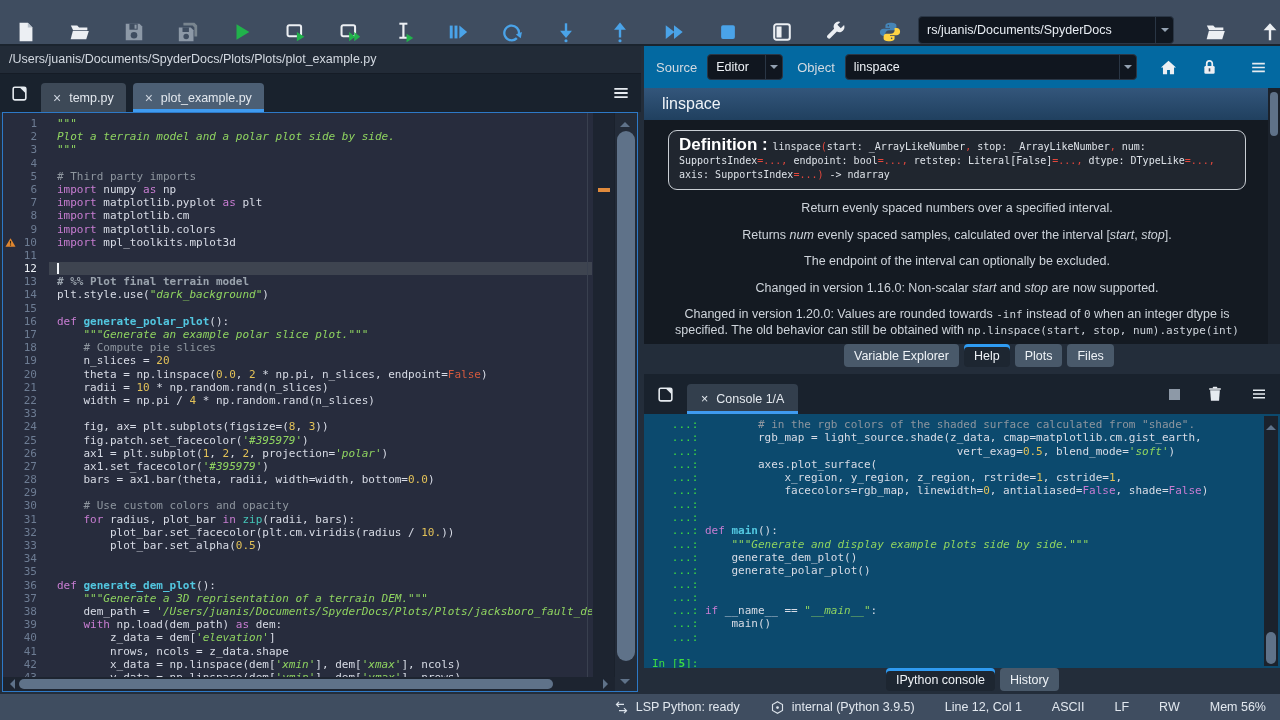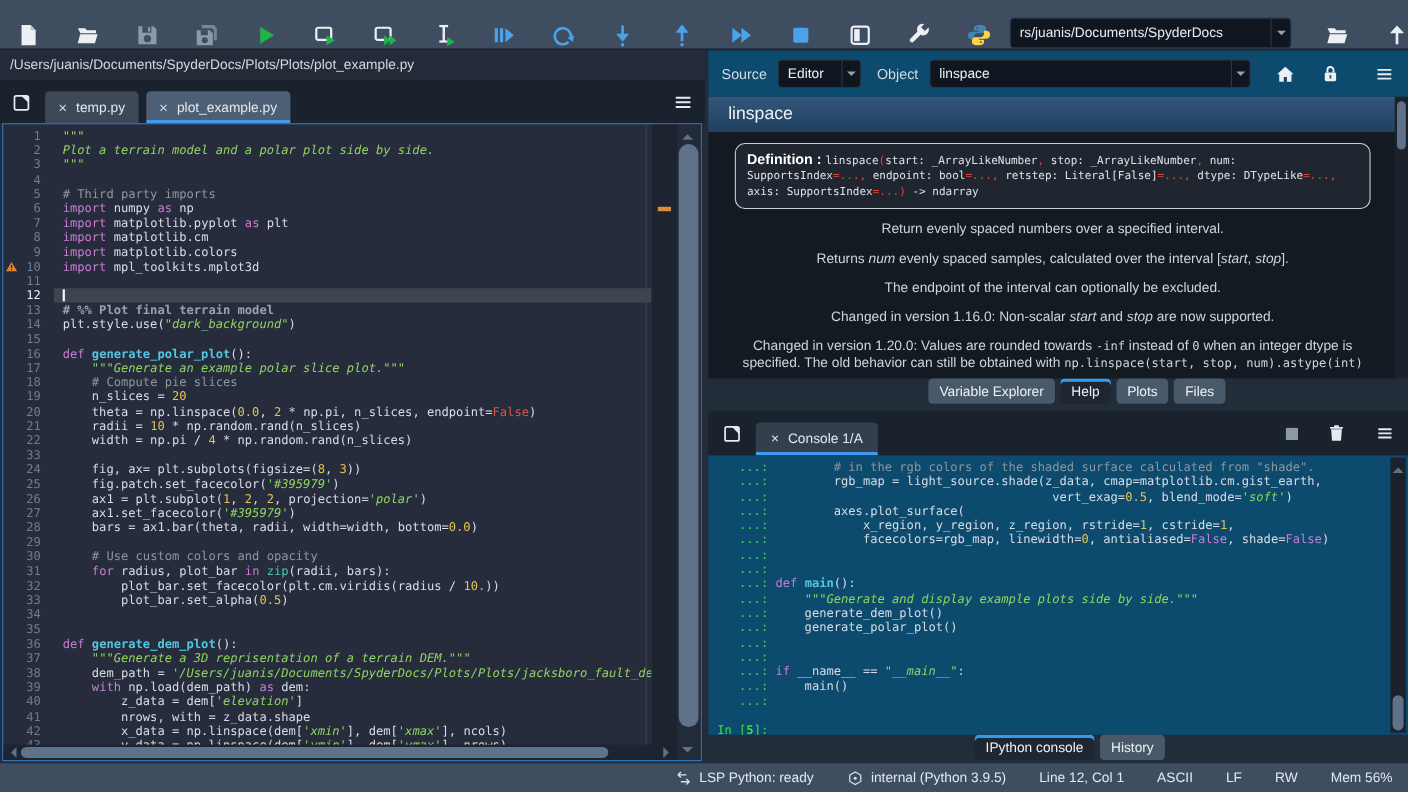--- a/index.html
+++ b/index.html
@@ -51,21 +51,21 @@
   .arr{width:0;height:0;border:5px solid transparent;position:absolute;left:5px;}
   .arr.up{border-bottom-color:#5f7289;top:4px;}
   .arr.dn{border-top-color:#5f7289;bottom:2px;}
   .hscroll{position:absolute;left:0;right:22px;bottom:0;height:14px;background:#1d2430;
     display:flex;align-items:center;z-index:5;}
   .harr{width:0;height:0;border:5px solid transparent;flex:none;}
   .harr.l{border-right-color:#5f7289;margin-left:2px;}
   .harr.r{border-left-color:#5f7289;margin-left:auto;margin-right:2px;}
   .hthumb{margin-left:4px;width:534px;height:10px;background:#5f7289;border-radius:5px;flex:none;}
   
-  .hoptions{position:absolute;left:644px;top:46px;width:636px;height:42px;background:#0c4a6e;
+  .hoptions{position:absolute;left:644px;top:46px;width:636px;height:42px;background:#0369a1;
     display:flex;align-items:center;padding:0 12px;box-sizing:border-box;color:#d4dae1;font-size:13px;}
   .hsel{width:76px;height:26px;margin-left:10px;background:#10161f;border:1px solid #2a3645;
     border-radius:4px;display:flex;align-items:center;box-sizing:border-box;}
   .hsel .val{flex:1;padding-left:8px;color:#eef2f7;font-size:12.5px;}
   .hsel .dd,.hcombo .dd{width:16px;height:100%;border-left:1px solid #2a3645;display:flex;
     align-items:center;justify-content:center;}
   .hcombo{flex:none;width:292px;height:26px;margin-left:10px;background:#10161f;
     border:1px solid #2a3645;border-radius:4px;display:flex;align-items:center;box-sizing:border-box;}
   .hcombo input{flex:1;background:transparent;border:0;outline:none;color:#eef2f7;
     font:12.5px "Liberation Sans",sans-serif;padding:0 8px;min-width:0;}
@@ -116,21 +116,21 @@
   .tk-c{color:#8e969f;}
   .tk-cc{color:#9aa3ad;font-weight:bold;}
   .tk-n{color:#e3c258;}
   .tk-d{color:#52c7e0;font-weight:bold;}
   .tk-b{color:#45c6b8;}
   .tk-f{color:#d3593e;}
   .tk-p{color:#3fdc41;}
   .tk-pb{color:#3fdc41;font-weight:bold;}
   .tk-i{font-style:italic;}
   .tk-m{font-family:"DejaVu Sans Mono",monospace;font-size:11px;}
-  .tk-lab{font-family:"Liberation Sans",sans-serif;font-weight:bold;font-size:13px;color:#ffffff;}
+  .tk-lab{font-family:"Liberation Sans",sans-serif;font-weight:bold;font-size:17px;color:#ffffff;}
   .tk-r{color:#e2473c;}
   .tk-w{color:#dde2e8;}
 </style>
 </head>
 <body>
 
 <div class="toolbar">
   <span id="tb-main" style="display:contents"><span class="tbtn">
         <svg viewBox="0 0 24 24">
           <path fill="#eceff3" d="M5 2h9l5 5v15H5z"></path>
@@ -301,21 +301,21 @@
       <div class="eline"><span class="lnum">31</span><span class="lcode"><span class="tk-t">    </span><span class="tk-kw">for</span><span class="tk-t"> radius, plot_bar </span><span class="tk-kw">in</span><span class="tk-t"> </span><span class="tk-b">zip</span><span class="tk-t">(radii, bars):</span></span></div>
       <div class="eline"><span class="lnum">32</span><span class="lcode"><span class="tk-t">        plot_bar.set_facecolor(plt.cm.viridis(radius / </span><span class="tk-n">10.</span><span class="tk-t">))</span></span></div>
       <div class="eline"><span class="lnum">33</span><span class="lcode"><span class="tk-t">        plot_bar.set_alpha(</span><span class="tk-n">0.5</span><span class="tk-t">)</span></span></div>
       <div class="eline"><span class="lnum">34</span><span class="lcode"></span></div>
       <div class="eline"><span class="lnum">35</span><span class="lcode"></span></div>
       <div class="eline"><span class="lnum">36</span><span class="lcode"><span class="tk-kw">def</span><span class="tk-t"> </span><span class="tk-d">generate_dem_plot</span><span class="tk-t">():</span></span></div>
       <div class="eline"><span class="lnum">37</span><span class="lcode"><span class="tk-t">    </span><span class="tk-s">"""Generate a 3D reprisentation of a terrain DEM."""</span></span></div>
       <div class="eline"><span class="lnum">38</span><span class="lcode"><span class="tk-t">    dem_path = </span><span class="tk-s">'/Users/juanis/Documents/SpyderDocs/Plots/Plots/jacksboro_fault_dem.npz'</span></span></div>
       <div class="eline"><span class="lnum">39</span><span class="lcode"><span class="tk-t">    </span><span class="tk-kw">with</span><span class="tk-t"> np.load(dem_path) </span><span class="tk-kw">as</span><span class="tk-t"> dem:</span></span></div>
       <div class="eline"><span class="lnum">40</span><span class="lcode"><span class="tk-t">        z_data = dem[</span><span class="tk-s">'elevation'</span><span class="tk-t">]</span></span></div>
-      <div class="eline"><span class="lnum">41</span><span class="lcode"><span class="tk-t">        nrows, with = z_data.shape</span></span></div>
+      <div class="eline"><span class="lnum">41</span><span class="lcode"><span class="tk-t">        nrows, ncols = z_data.shape</span></span></div>
       <div class="eline"><span class="lnum">42</span><span class="lcode"><span class="tk-t">        x_data = np.linspace(dem[</span><span class="tk-s">'xmin'</span><span class="tk-t">], dem[</span><span class="tk-s">'xmax'</span><span class="tk-t">], ncols)</span></span></div>
       <div class="eline"><span class="lnum">43</span><span class="lcode"><span class="tk-t">        y_data = np.linspace(dem[</span><span class="tk-s">'ymin'</span><span class="tk-t">], dem[</span><span class="tk-s">'ymax'</span><span class="tk-t">], nrows)</span></span></div>
     </div>
   <div class="edgeline"></div>
   <div class="scrollflag">
     <div class="flagwarn"></div>
   </div>
   <div class="vscroll">
     <span class="arr up"></span>
     <div class="vthumb"></div>

